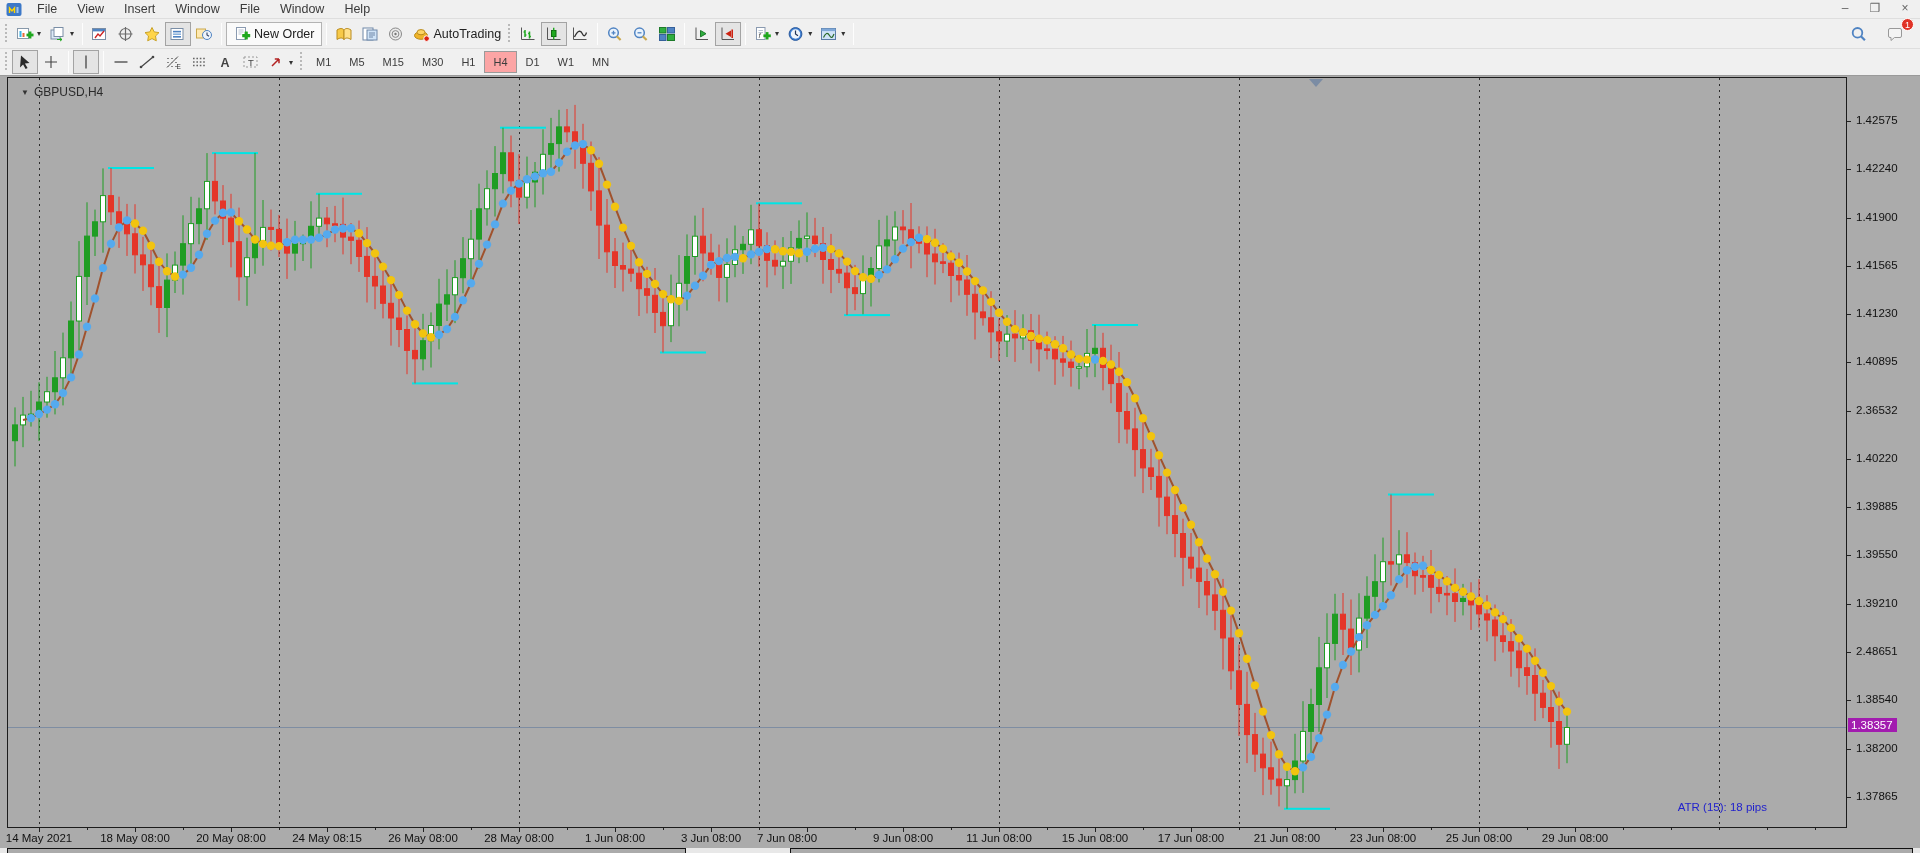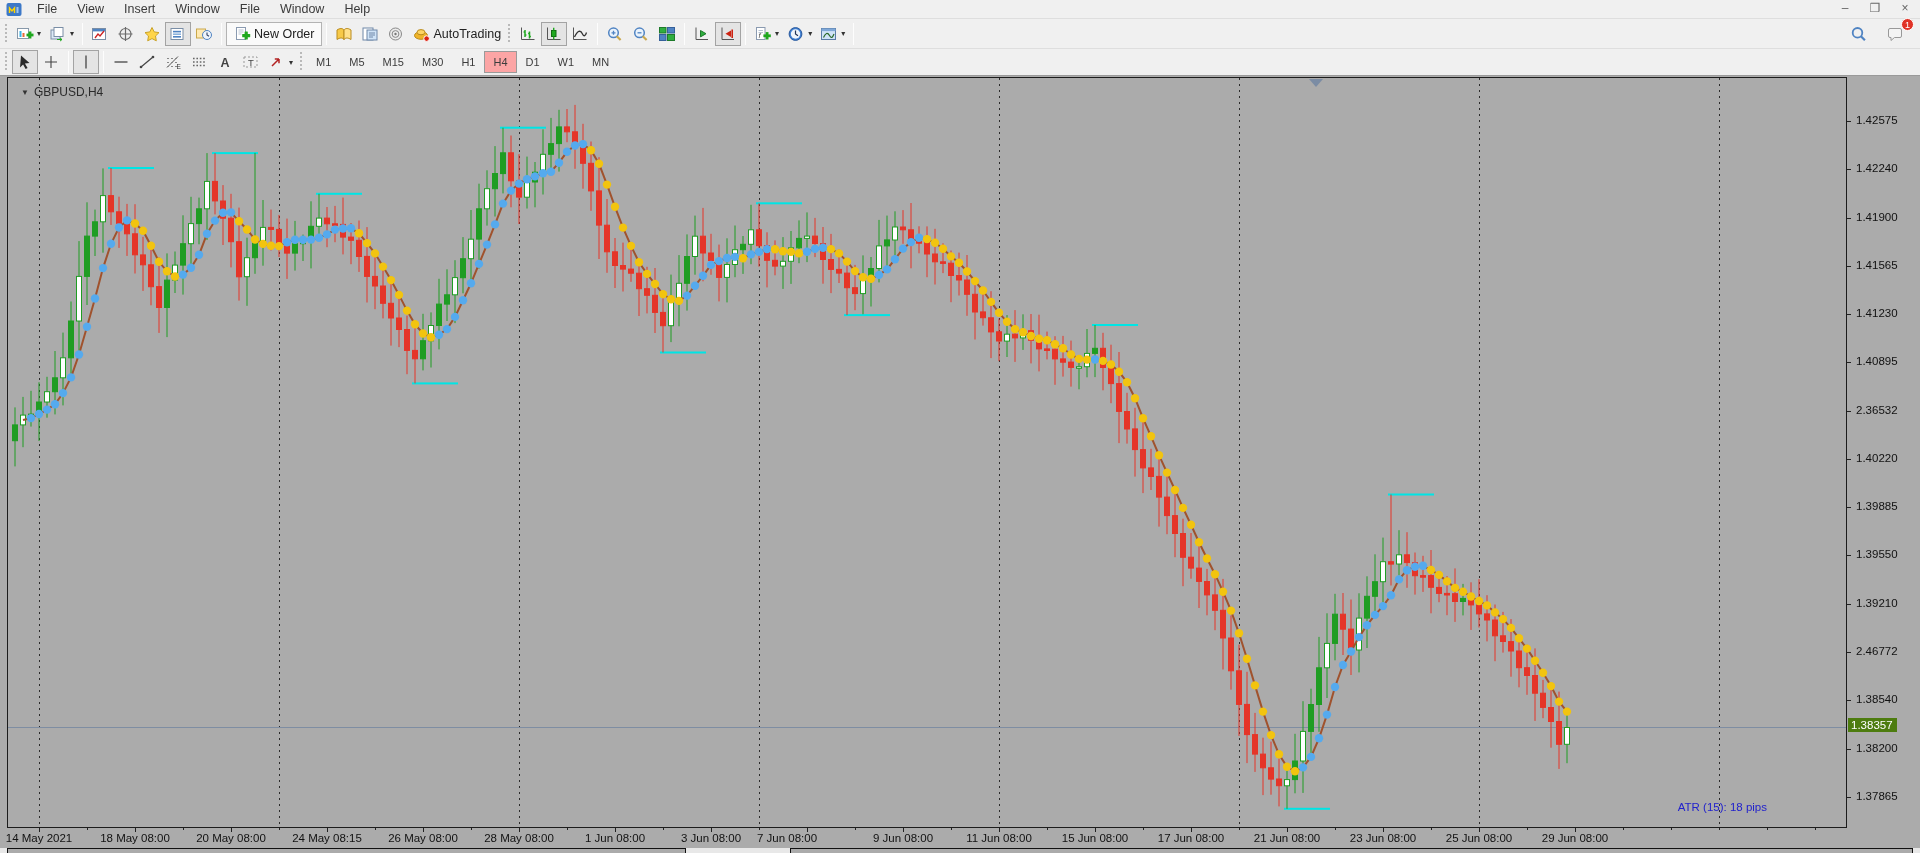--- a/index.html
+++ b/index.html
@@ -44,21 +44,21 @@
     border:1px solid #1c1c1c; background:#ababab; }
   #plotsvg { display:block; }
   #symbol-label { position:absolute; left:13px; top:7px; font-size:12px; color:#2b2b2b;
     display:flex; align-items:center; gap:5px; }
   #symbol-label .arrow { font-size:8px; color:#333; }
   #atr-label { position:absolute; right:79px; top:723px; font-size:11.5px; color:#2222cc; }
 
   #price-axis { position:absolute; left:1847px; top:1px; width:73px; height:751px; font-size:11.5px; color:#111; }
   .pa-tick { position:absolute; left:0; width:4px; height:1px; background:#222; }
   .pa-label { position:absolute; left:9px; }
-  #price-badge { position:absolute; left:1px; background:#4d7c0f; color:#fff; font-size:11.5px;
+  #price-badge { position:absolute; left:1px; background:#a21caf; color:#fff; font-size:11.5px;
     padding:1px 4px 1px 3px; }
 
   #time-axis { position:absolute; left:0; top:752px; width:1612px; height:20px;
     font-size:11.5px; color:#111; }
   .ta-tick { position:absolute; top:0; width:1px; background:#222; }
   .ta-label { position:absolute; top:4px; transform:translateX(-50%); white-space:nowrap; }
 
   #bottom-strip { position:absolute; left:0; top:772px; width:1920px; height:5px; background:#e8e8e8; }
   .strip-seg { position:absolute; top:0; height:5px; background:#ababab;
     border:1px solid #111; border-bottom:none; }
@@ -1066,21 +1066,21 @@
         <span class="pa-label" style="top:327px">2.36532</span>
         <span class="pa-tick" style="top:382px"></span>
         <span class="pa-label" style="top:375px">1.40220</span>
         <span class="pa-tick" style="top:430px"></span>
         <span class="pa-label" style="top:423px">1.39885</span>
         <span class="pa-tick" style="top:478px"></span>
         <span class="pa-label" style="top:471px">1.39550</span>
         <span class="pa-tick" style="top:527px"></span>
         <span class="pa-label" style="top:520px">1.39210</span>
         <span class="pa-tick" style="top:575px"></span>
-        <span class="pa-label" style="top:568px">2.46772</span>
+        <span class="pa-label" style="top:568px">2.48651</span>
         <span class="pa-tick" style="top:623px"></span>
         <span class="pa-label" style="top:616px">1.38540</span>
         <span class="pa-tick" style="top:672px"></span>
         <span class="pa-label" style="top:665px">1.38200</span>
         <span class="pa-tick" style="top:720px"></span>
         <span class="pa-label" style="top:713px">1.37865</span>
         <span id="price-badge" style="top:641px">1.38357</span>
       </div>
     <div id="time-axis">
         <span class="ta-tick" style="left:39px;height:2px"></span>

